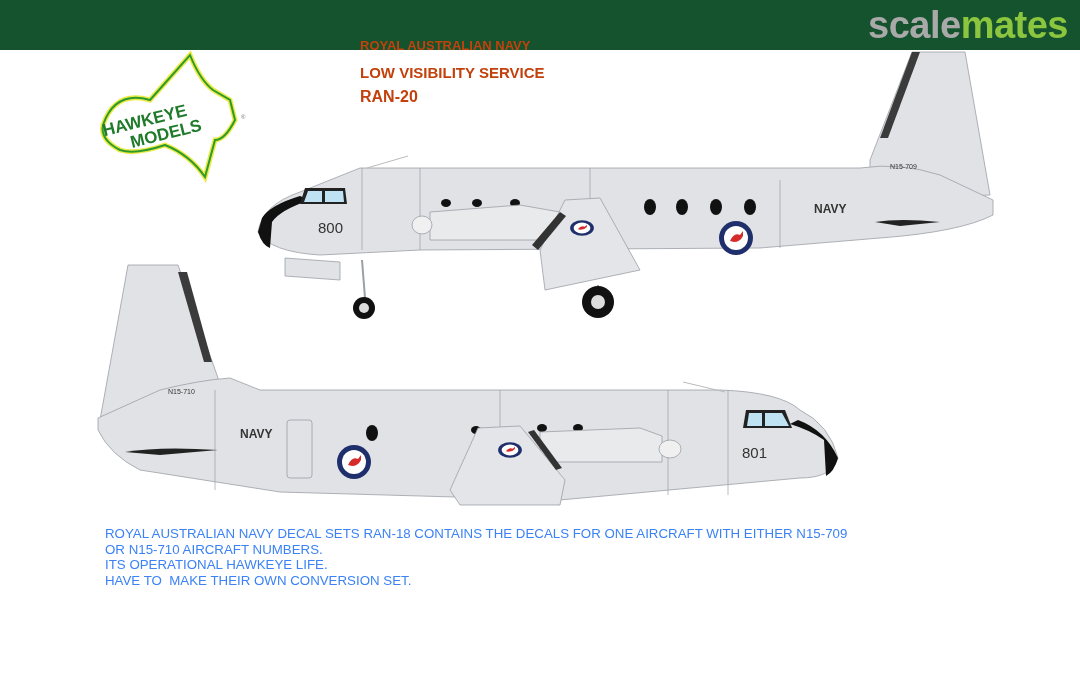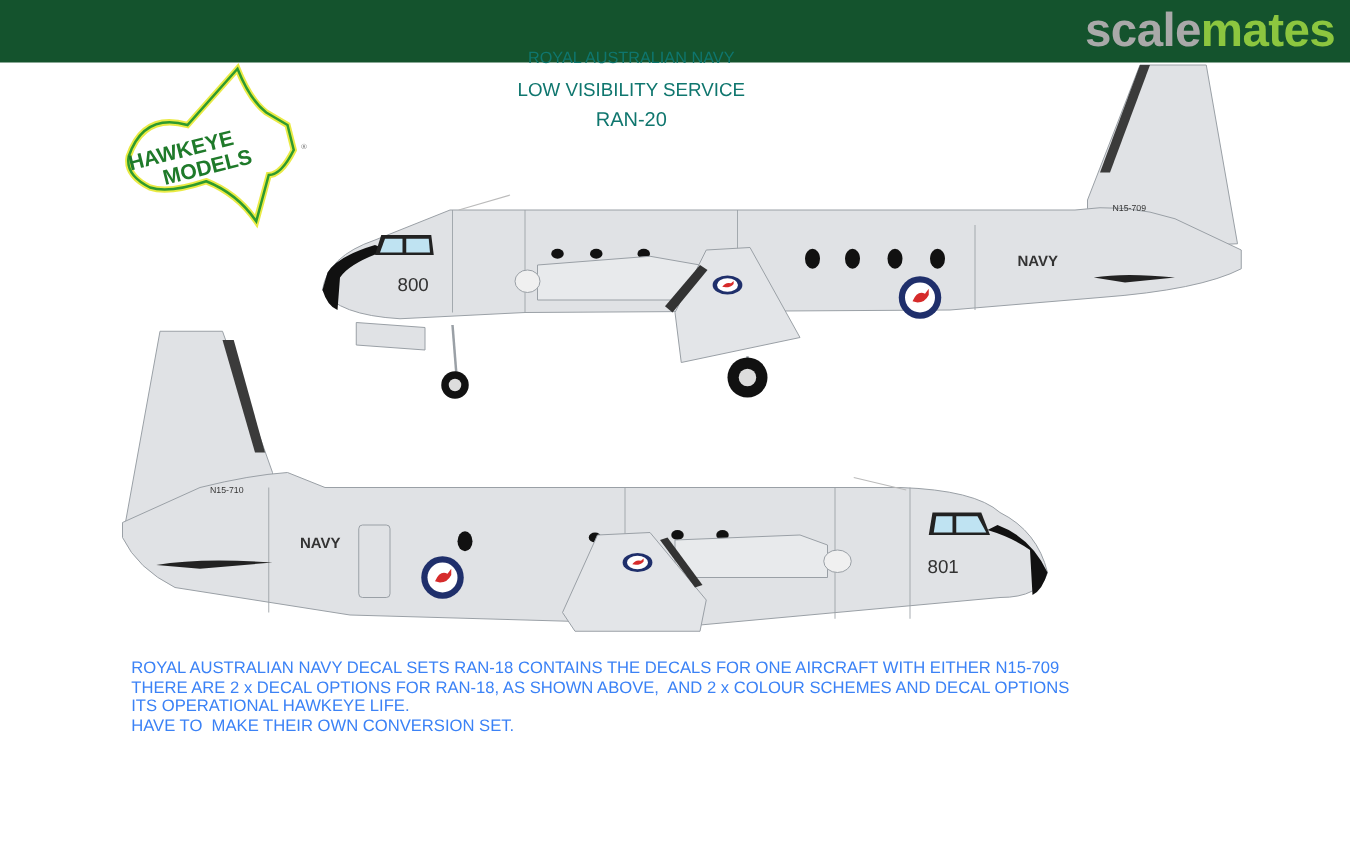--- a/index.html
+++ b/index.html
@@ -1,21 +1,21 @@
 <!DOCTYPE html>
 <html><head>
 <meta charset="utf-8">
 <style>
   html, body { margin:0; padding:0; }
   body { width:1080px; height:675px; position:relative; overflow:hidden; background:#ffffff; font-family:"Liberation Sans", sans-serif; }
   .topbar { position:absolute; left:0; top:0; width:1080px; height:50px; background:#14532d; }
   .brand { position:absolute; right:12px; top:2px; font-family:"Liberation Sans", sans-serif; font-weight:bold; font-size:38px; letter-spacing:-0.5px; line-height:46px; }
   .brand .a { color:#a9a9a9; }
   .brand .b { color:#8cc63f; }
-  .title { position:absolute; left:360px; width:290px; text-align:center; color:#0f766e; font-weight:normal; }
+  .title { position:absolute; left:360px; width:290px; color:#c2410c; font-weight:bold; }
   .t1 { top:38px; font-size:13px; }
   .t2 { top:64px; font-size:15px; }
   .t3 { top:88px; font-size:16px; }
   .logo { position:absolute; left:95px; top:45px; width:160px; height:140px; }
   .plane { position:absolute; left:0; top:0; width:1080px; height:520px; }
   .notes { position:absolute; left:105px; top:526px; width:960px; font-size:13.3px; font-weight:normal; color:#3b82f6; line-height:15.6px; }
   .notes p { margin:0; white-space:pre; }
   svg text { font-family:"Liberation Sans", sans-serif; }
 </style>
 </head>
@@ -138,16 +138,16 @@
 <svg class="logo" viewBox="0 0 160 140">
   <path d="M8 80 Q20 45 55 55 L95 10 Q105 35 118 45 L135 55 L140 75 Q130 95 120 95 L110 132 Q95 110 70 100 Q40 110 25 105 Q5 95 8 80 Z" fill="none" stroke="#e5e517" stroke-width="5" opacity="0.8"></path>
   <path d="M8 80 Q20 45 55 55 L95 10 Q105 35 118 45 L135 55 L140 75 Q130 95 120 95 L110 132 Q95 110 70 100 Q40 110 25 105 Q5 95 8 80 Z" fill="none" stroke="#2e9a2e" stroke-width="2"></path>
   <text x="6" y="76" font-size="17" font-weight="bold" fill="#1f7a2a" transform="rotate(-14 70 70)">HAWKEYE</text>
   <text x="30" y="94" font-size="17" font-weight="bold" fill="#1f7a2a" transform="rotate(-14 70 70)">MODELS</text>
   <text x="146" y="74" font-size="6" fill="#777">®</text>
 </svg>
 
 <div class="notes">
   <p>ROYAL AUSTRALIAN NAVY DECAL SETS RAN-18 CONTAINS THE DECALS FOR ONE AIRCRAFT WITH EITHER N15-709</p>
-  <p>THERE ARE 2 x DECAL OPTIONS FOR RAN-18, AS SHOWN ABOVE,  AND 2 x COLOUR SCHEMES AND DECAL OPTIONS</p>
+  <p>OR N15-710 AIRCRAFT NUMBERS.</p>
   <p>ITS OPERATIONAL HAWKEYE LIFE.</p>
   <p>HAVE TO  MAKE THEIR OWN CONVERSION SET.</p>
 </div>
 
 </body></html>

